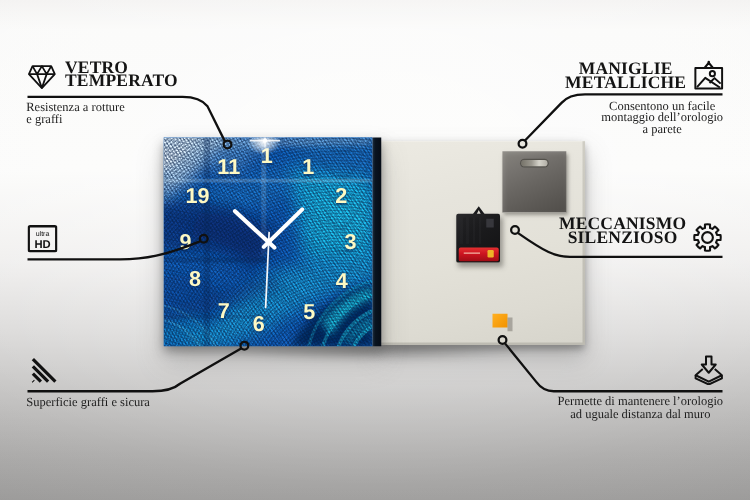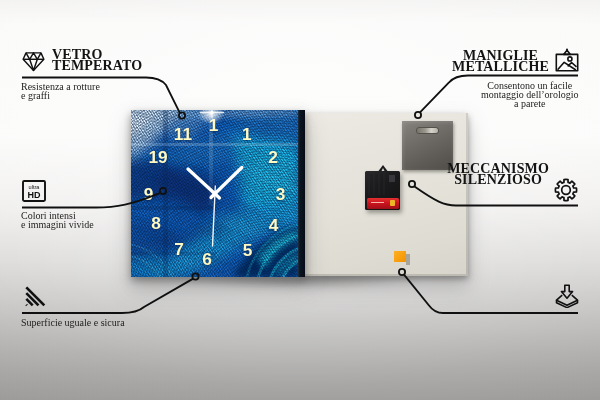--- a/index.html
+++ b/index.html
@@ -224,23 +224,23 @@
     <g fill="none" stroke="#111" stroke-width="1.6" stroke-linejoin="round">
       <path d="M9.8,1.2 H14.2 V7.6 H17.6 L12,14.2 L6.4,7.6 H9.8 Z"></path>
       <path d="M7.2,11.2 L1.5,16.2 L12,21.3 L22.5,16.2 L16.8,11.2"></path>
       <path d="M1.5,16.2 V18.7 L12,23.6 L22.5,18.7 V16.2"></path>
     </g>
   </svg>
 
   <div class="h" style="left:52px;top:48.9px">VETRO<br>TEMPERATO</div>
   <div class="d" style="left:21px;top:81.9px">Resistenza a rotture<br>e graffi</div>
 
-  <div class="d" style="left:21px;top:210.6px">Colori intensi<br>e immagini vivide</div>
-
-  <div class="d" style="left:21px;top:317.9px">Superficie uguale e sicura</div>
+
+  <div class="d" style="left:21px;top:317.9px">Superficie graffi e sicura</div>
 
   <div class="h r" style="right:51px;top:50.3px">MANIGLIE<br>METALLICHE</div>
   <div class="d r" style="right:21.5px;top:81.0px">Consentono un facile<br>montaggio dell’orologio<br>a parete</div>
 
-  <div class="h r" style="right:51px;top:163px">MECCANISMO<br>SILENZIOSO</div>
-
+  <div class="h r" style="right:51px;top:174px">MECCANISMO<br>SILENZIOSO</div>
+
+  <div class="d r" style="right:21.5px;top:317.3px">Permette di mantenere l’orologio<br>ad uguale distanza dal muro</div>
 
 </div>
 
 </body></html>

